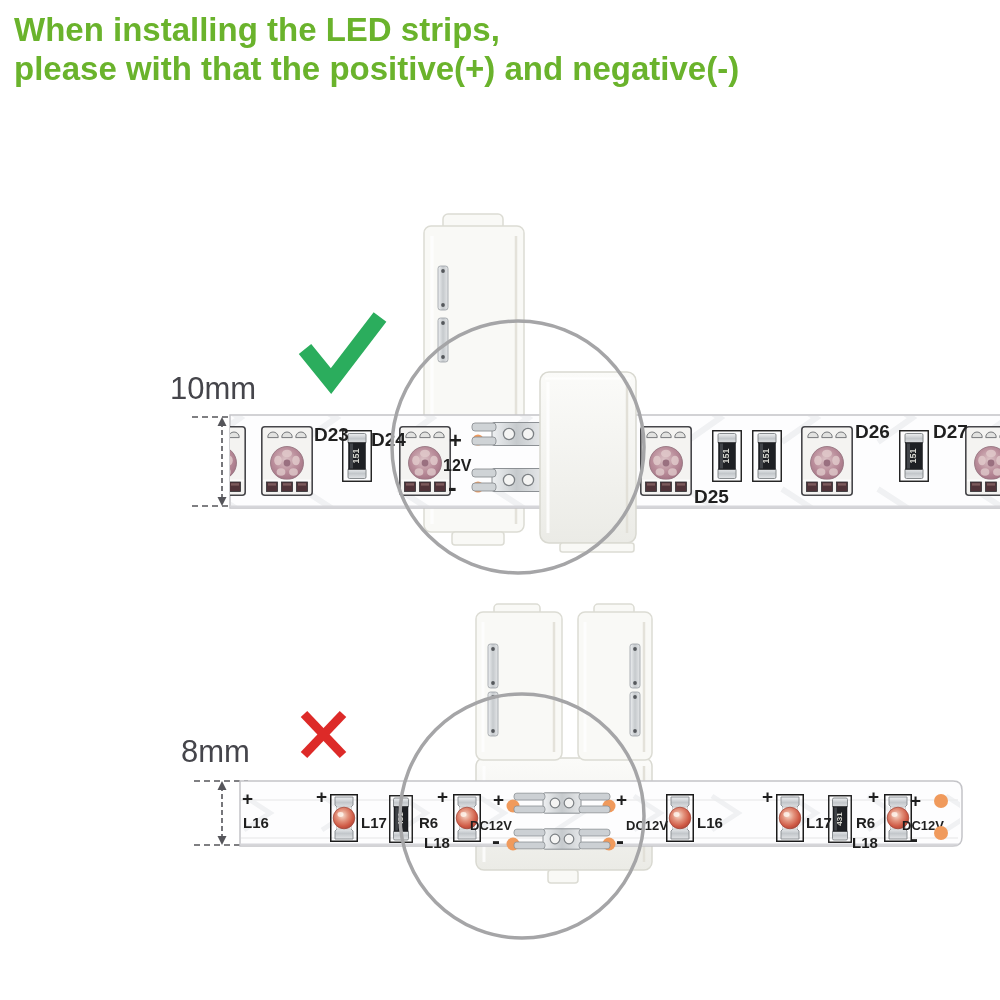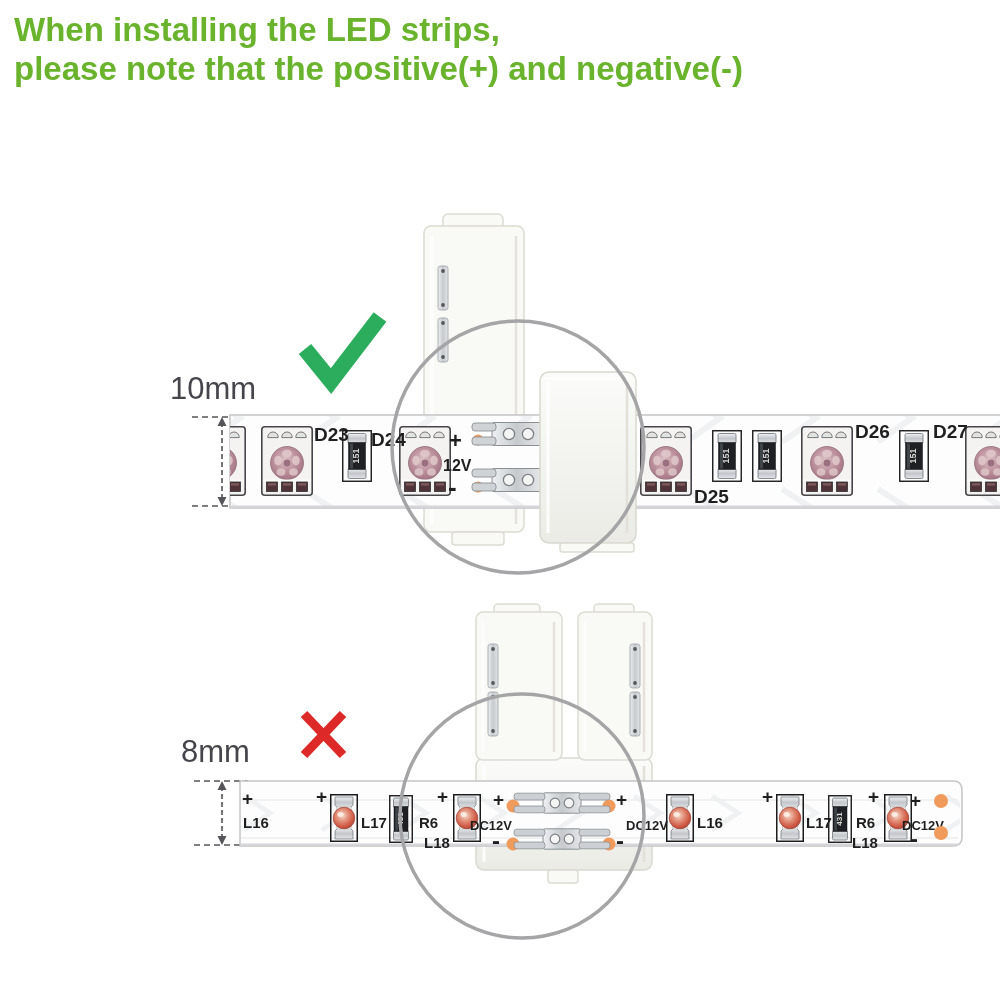--- a/index.html
+++ b/index.html
@@ -15,21 +15,21 @@
   .plastic{fill:url(#plasticV);stroke:#d9d9d1;stroke-width:1.5;}
   .plastic-lite{fill:#f9f9f6;stroke:#dcdcd4;stroke-width:1.5;}
 </style>
 </head>
 <body>
 
 <div class="stage">
 
   <div class="hdr">
     <div>When installing the LED strips,</div>
-    <div>please note that the positive(+) and negative(-)</div>
+    <div>please with that the positive(+) and negative(-)</div>
   </div>
 
   <svg width="1000" height="1000" viewBox="0 0 1000 1000">
     <defs>
       <linearGradient id="metV" x1="0" y1="0" x2="1" y2="0">
         <stop offset="0" stop-color="#eef0f2"></stop>
           <stop offset="0.5" stop-color="#c6cacd"></stop>
           <stop offset="1" stop-color="#e4e6e8"></stop>
       </linearGradient>
       <linearGradient id="metH" x1="0" y1="0" x2="0" y2="1">

